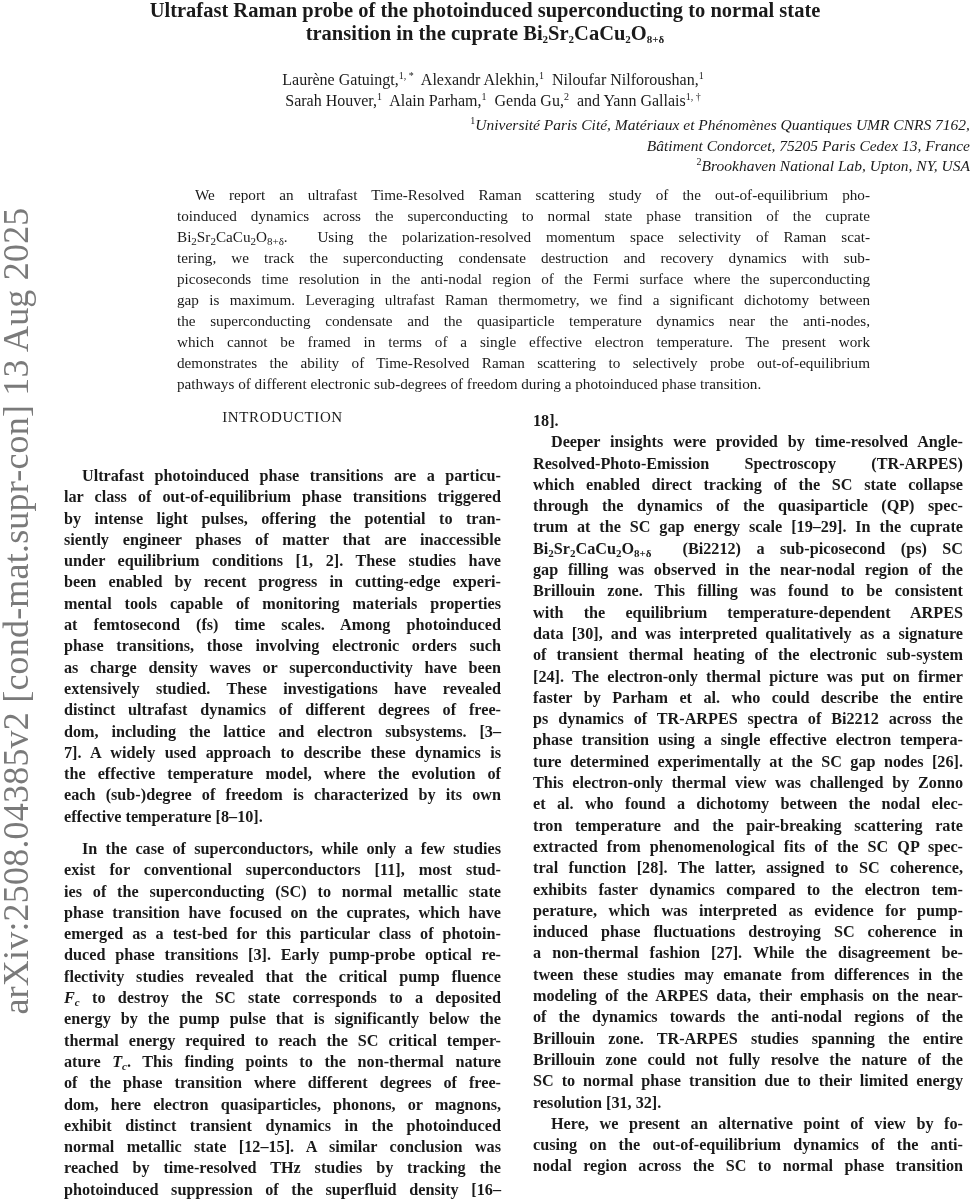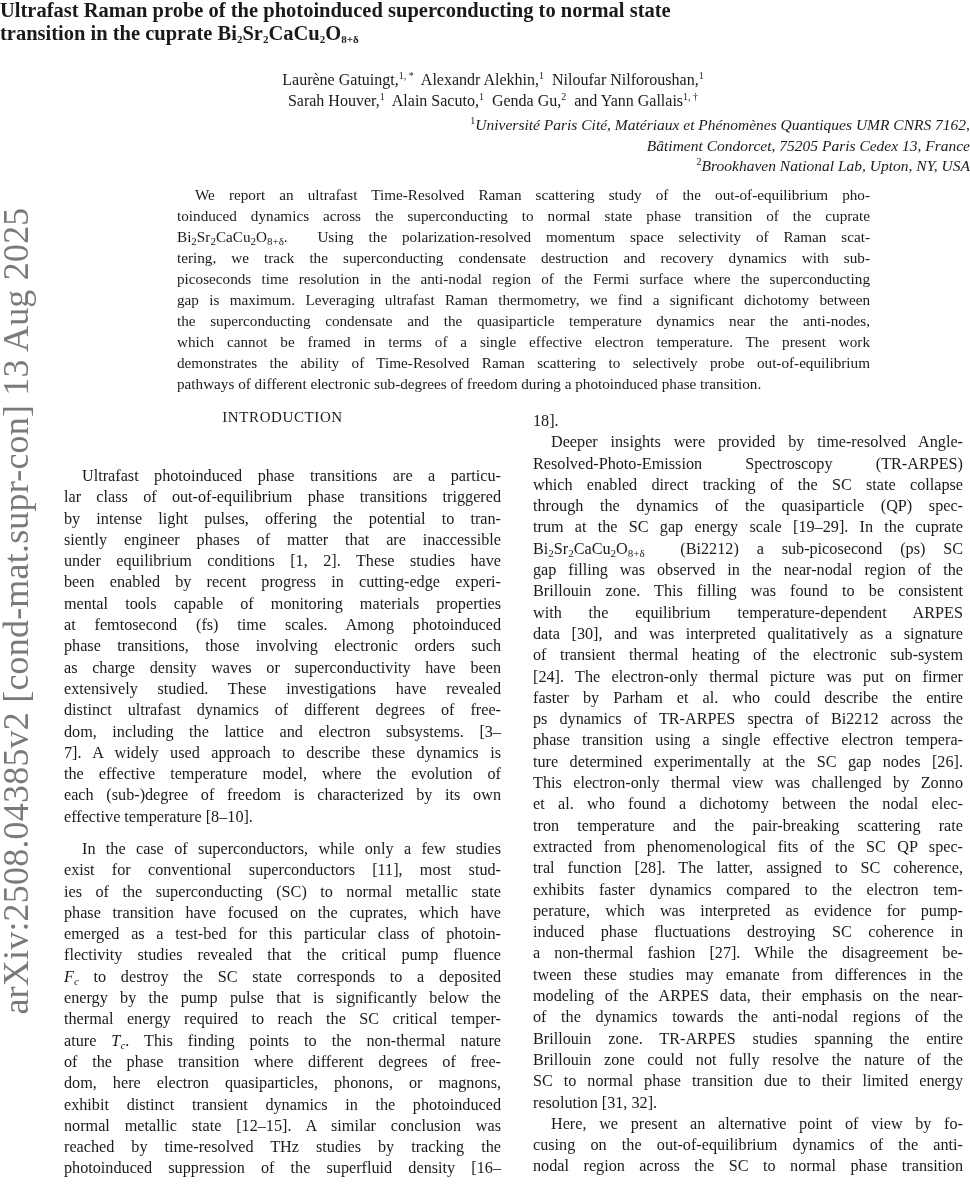--- a/index.html
+++ b/index.html
@@ -1,28 +1,28 @@
 <!DOCTYPE html>
 <html><head>
 <meta charset="utf-8">
 <style>
   html, body { margin: 0; padding: 0; background: #ffffff; }
   body { width: 970px; height: 1200px; position: relative; overflow: hidden;
          font-family: "Liberation Serif", "DejaVu Serif", serif; color: #1a1a1a; }
   .abs { position: absolute; white-space: nowrap; }
-  .title { left: 0; width: 970px; text-align: left; font-weight: bold; font-size: 20.5px; line-height: 23px; }
+  .title { left: 0; width: 970px; text-align: center; font-weight: bold; font-size: 20.5px; line-height: 23px; }
   .title-line { display: block; height: 23px; }
   .authors { left: 8px; width: 970px; text-align: center; font-size: 16px; }
   .authors .ln { display: block; height: 21px; line-height: 21px; }
   .affil { left: 0; width: 970px; text-align: right; font-size: 15.5px; font-style: italic; }
   .affil .ln { display: block; height: 20.5px; line-height: 20.5px; }
   sup { font-size: 10px; vertical-align: 6px; line-height: 0; font-style: normal; }
   sub { font-size: 11px; vertical-align: -3px; line-height: 0; }
   .abstract { left: 177px; width: 693px; font-size: 15.2px; }
-  .col { font-size: 16.2px; }
+  .col { font-size: 16.2px; font-weight: bold; }
   .col-left { left: 64px; width: 437px; }
   .col-right { left: 533px; width: 430px; }
   .line { display: block; height: 21.3px; line-height: 21.3px; white-space: nowrap;
           text-align: justify; text-align-last: justify; overflow: visible; }
   .abstract .line { height: 21px; line-height: 21px; }
   .line.last { text-align-last: left; }
   .line.indent { text-indent: 18px; }
   .section-head { left: 64px; width: 437px; text-align: center; font-weight: normal; font-size: 15px;
                   letter-spacing: 0.6px; }
   .watermark { position: absolute; left: 16px; top: 611px; transform: translate(-50%, -50%) rotate(-90deg);
@@ -41,21 +41,21 @@
 </div>
 
 <div class="abs authors" style="top:69px;">
   <span class="ln">
     <span>Laurène Gatuingt,</span><sup>1, *</sup>&nbsp;
     <span>Alexandr Alekhin,</span><sup>1</sup>&nbsp;
     <span>Niloufar Nilforoushan,</span><sup>1</sup>
   </span>
   <span class="ln">
     <span>Sarah Houver,</span><sup>1</sup>&nbsp;
-    <span>Alain Sacuto,</span><sup>1</sup>&nbsp;
+    <span>Alain Parham,</span><sup>1</sup>&nbsp;
     <span>Genda Gu,</span><sup>2</sup>&nbsp;
     <span>and Yann Gallais</span><sup>1, †</sup>
   </span>
 </div>
 
 <div class="abs affil" style="top:115px;">
   <span class="ln"><sup>1</sup><span>Université Paris Cité, Matériaux et Phénomènes Quantiques UMR CNRS 7162,</span></span>
   <span class="ln">Bâtiment Condorcet, 75205 Paris Cedex 13, France</span>
   <span class="ln"><sup>2</sup><span>Brookhaven National Lab, Upton, NY, USA</span></span>
 </div>
@@ -94,20 +94,21 @@
   <span class="line">each (sub-)degree of freedom is characterized by its own</span>
   <span class="line last">effective temperature [8–10].</span>
 </div>
 
 <div class="abs col col-left" style="top:839px;">
   <span class="line indent">In the case of superconductors, while only a few studies</span>
   <span class="line">exist for conventional superconductors [11], most stud-</span>
   <span class="line">ies of the superconducting (SC) to normal metallic state</span>
   <span class="line">phase transition have focused on the cuprates, which have</span>
   <span class="line">emerged as a test-bed for this particular class of photoin-</span>
+  <span class="line">duced phase transitions [3].  Early pump-probe optical re-</span>
   <span class="line">flectivity studies revealed that the critical pump fluence</span>
   <span class="line"><em><span>F</span><sub>c</sub></em>&nbsp;<span>to destroy the SC state corresponds to a deposited</span></span>
   <span class="line">energy by the pump pulse that is significantly below the</span>
   <span class="line">thermal energy required to reach the SC critical temper-</span>
   <span class="line"><span>ature</span>&nbsp;<em><span>T</span><sub>c</sub></em><span>. This finding points to the non-thermal nature</span></span>
   <span class="line">of the phase transition where different degrees of free-</span>
   <span class="line">dom, here electron quasiparticles, phonons, or magnons,</span>
   <span class="line">exhibit distinct transient dynamics in the photoinduced</span>
   <span class="line">normal metallic state [12–15].  A similar conclusion was</span>
   <span class="line">reached by time-resolved THz studies by tracking the</span>

